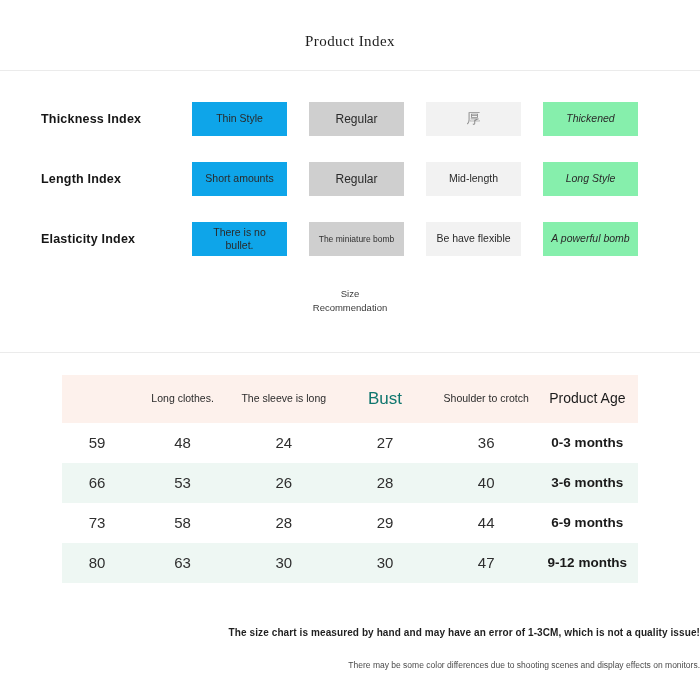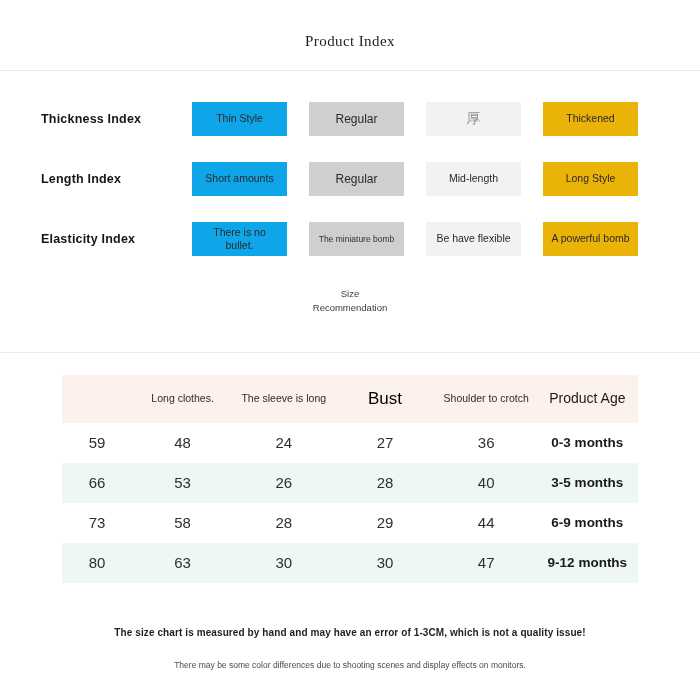--- a/index.html
+++ b/index.html
@@ -69,21 +69,21 @@
     text-align: center;
     font-size: 10.5px;
     line-height: 1.25;
     color: #2a2a2a;
     box-sizing: border-box;
     padding: 0 6px;
   }
   .cell.g1 { background: #0ea5e9; }
   .cell.g2 { background: #cfcfcf; font-size: 12px; }
   .cell.g3 { background: #f2f2f2; }
-  .cell.g4 { background: #eab308; }
+  .cell.g4 { background: #86efac; font-style: italic; }
   .cell.chinese {
     font-family: "DejaVu Sans", sans-serif;
     font-size: 14px;
     color: #8d8d8d;
   }
   .cell.small { font-size: 8.5px; color: #303030; }
 
   
   .size-reco {
     text-align: center;
@@ -108,41 +108,41 @@
     height: 48px;
     font-weight: normal;
     color: #2b2b2b;
     font-size: 10.5px;
     line-height: 1.25;
     vertical-align: middle;
     text-align: center;
     padding: 0 2px;
   }
   thead th.col0 { width: 66px; }
-  thead th.bust { font-size: 17px; color: #000000; }
+  thead th.bust { font-size: 17px; color: #0f766e; }
   thead th.age { font-size: 14px; color: #1b1b1b; }
   tbody td {
     height: 38px;
     text-align: center;
     font-size: 15px;
     color: #2f2f2f;
     vertical-align: middle;
   }
   tbody td.age-cell {
     font-size: 13.5px;
     font-weight: bold;
     color: #1a1a1a;
   }
   tbody tr.odd td { background: #ffffff; }
   tbody tr.even td { background: #eef7f3; }
 
   
   .notes {
     padding-top: 44px;
-    text-align: center;
+    text-align: right;
   }
   .note1 {
     font-size: 10px;
     color: #1f1f1f;
     font-weight: bold;
     letter-spacing: 0.1px;
   }
   .note2 {
     font-size: 8.5px;
     color: #4b4b4b;
@@ -218,21 +218,21 @@
           <td>27</td>
           <td>36</td>
           <td class="age-cell">0-3 months</td>
         </tr>
         <tr class="even">
           <td>66</td>
           <td>53</td>
           <td>26</td>
           <td>28</td>
           <td>40</td>
-          <td class="age-cell">3-5 months</td>
+          <td class="age-cell">3-6 months</td>
         </tr>
         <tr class="odd">
           <td>73</td>
           <td>58</td>
           <td>28</td>
           <td>29</td>
           <td>44</td>
           <td class="age-cell">6-9 months</td>
         </tr>
         <tr class="even">

